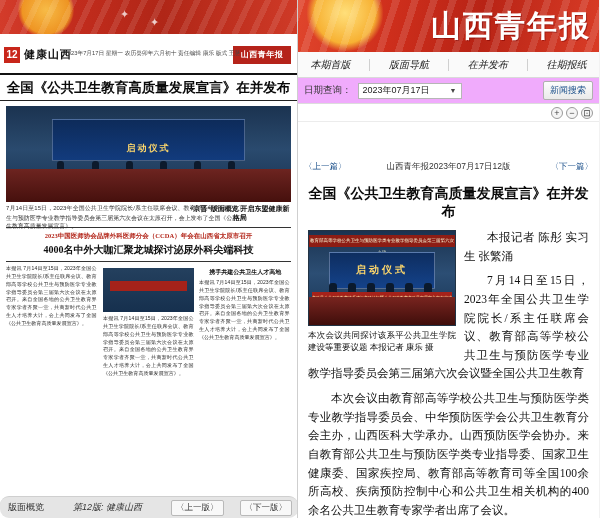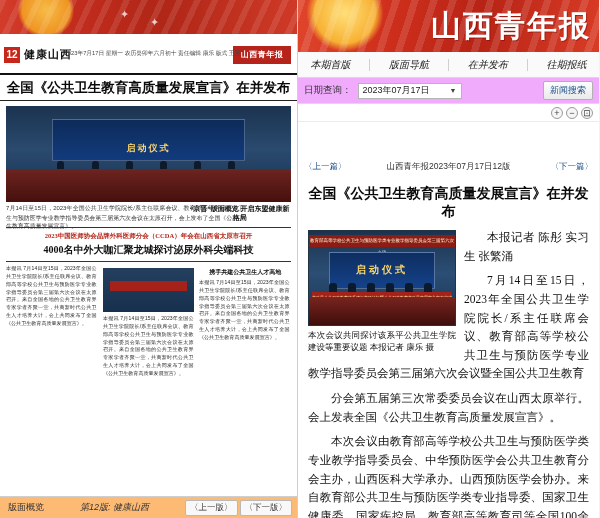--- a/index.html
+++ b/index.html
@@ -124,26 +124,26 @@
   .photo-small {
     margin: 3px 0; height: 44px; background: linear-gradient(#24405e,#16304e);
     position: relative; overflow: hidden;
   }
   .photo-small .banner-red {
     position:absolute; left: 8%; top: 30%; width: 84%; height: 22%;
     background: #a5221a;
   }
   .left-footer {
     position: absolute; bottom: 0; left: 0; width: 298px; height: 22px;
-    background: #fdba74; border-top: 1px solid #cfcfcf;
-    display: flex; align-items: center; font-size: 9px; color: #333;
+    background: #e5e5e5; border-top: 1px solid #cfcfcf;
+    display: flex; align-items: center; font-size: 9px; color: #333; border-radius: 9px;
   }
   .lf-left { padding-left: 8px; }
   .lf-center { flex: 1; text-align: center; font-style: italic; }
-  .lf-right { padding-right: 6px; display: flex; gap: 2px; }
+  .lf-right { padding-right: 6px; display: flex; gap: 16px; }
   .lf-btn {
     border: 1px solid #b9b9b9; background: #f8f8f8; border-radius: 2px;
     font-size: 8.5px; padding: 1px 4px; color: #333; cursor: pointer;
   }
 
   
   .right-pane {
     position: relative;
     width: 301px; height: 518px;
     background: #fff;
@@ -248,21 +248,21 @@
   .art-figure .img .redstrip {
     position:absolute; bottom: 22%; left: 2%; width: 96%; height: 13%;
     background:#a5221a; color:#ffe9a8; font-size: 4px; text-align:center; line-height: 12px;
   }
   .art-figure .img i {
     position:absolute; bottom: 28%; width: 8px; height: 16px;
     background:#0b1a2d; border-radius: 3px 3px 0 0;
   }
   .art-figure .cap {
     font-size: 8.5px; color: #111; line-height: 1.45; text-align: justify;
-    font-family: Liberation Sans, sans-serif; padding-top: 3px;
+    font-family: Liberation Serif, serif; padding-top: 3px;
   }
   .watermark {
     position: absolute; right: 4px; bottom: 2px;
     font-family: "Liberation Serif", serif;
     font-size: 30px; font-weight: bold; color: #c0291c;
     letter-spacing: -1px;
     text-shadow: 1px 1px 2px rgba(0,0,0,.25);
     pointer-events: none;
   }
 </style>
@@ -398,20 +398,19 @@
             <i style="left:79%"></i>
           <div class="redstrip">高质量公共卫生教育体系建设高峰论坛暨公共卫生教育高质量发展宣言发布仪式</div>
           <div class="stage"></div>
         </div>
         <div class="cap">本次会议共同探讨该系平公共卫生学院建设等重要议题 本报记者 康乐 摄</div>
       </div>
 
       <div class="art-body">
         <p class="byline">本报记者 陈彤 实习生 张繁涌</p>
         <p>7月14日至15日，2023年全国公共卫生学院院长/系主任联席会议、教育部高等学校公共卫生与预防医学专业教学指导委员会第三届第六次会议暨全国公共卫生教育</p>
-        <p>分会第五届第三次常委委员会议在山西太原举行。会上发表全国《公共卫生教育高质量发展宣言》。</p>
         <p>本次会议由教育部高等学校公共卫生与预防医学类专业教学指导委员会、中华预防医学会公共卫生教育分会主办，山西医科大学承办。山西预防医学会协办。来自教育部公共卫生与预防医学类专业指导委、国家卫生健康委、国家疾控局、教育部高等教育司等全国100余所高校、疾病预防控制中心和公共卫生相关机构的400余名公共卫生教育专家学者出席了会议。</p>
 
       </div>
     </div>
 
   </div>
 </div>
 
 </body></html>

